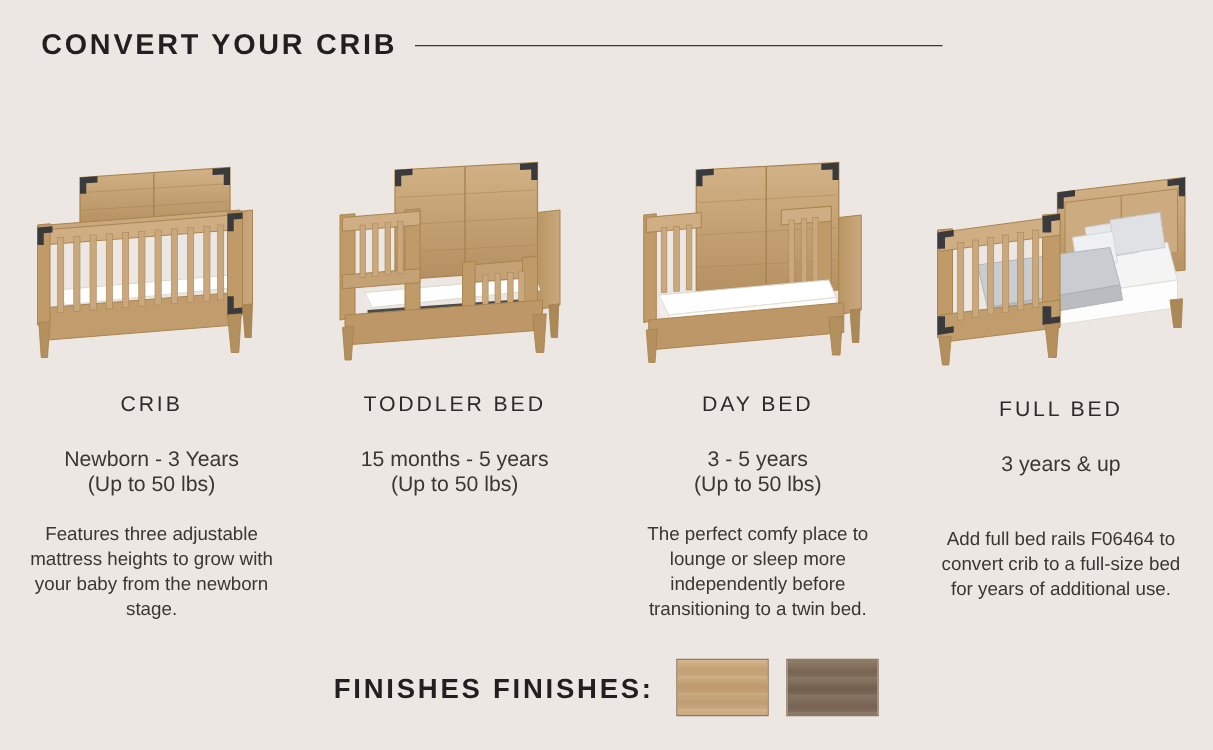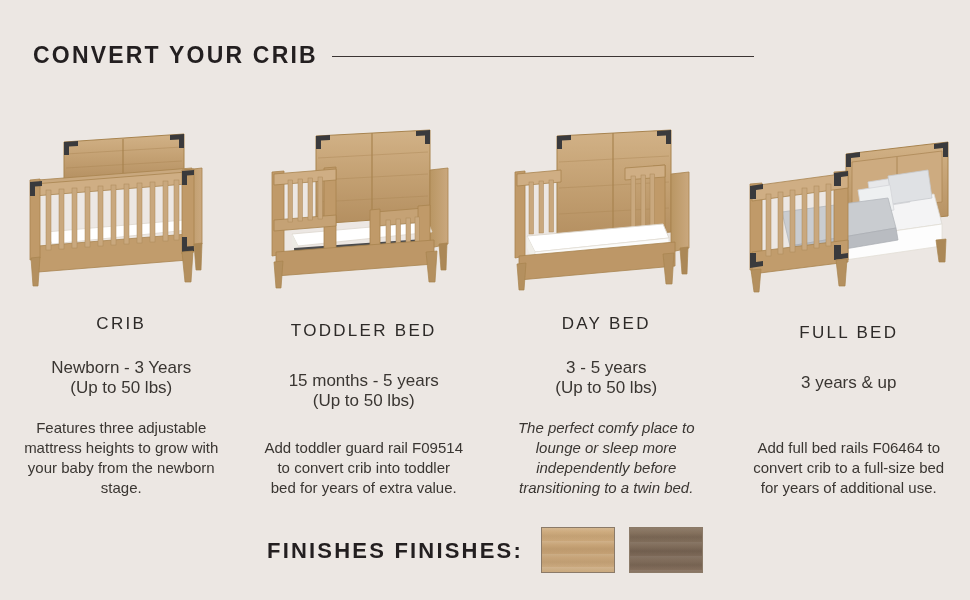--- a/index.html
+++ b/index.html
@@ -18,21 +18,21 @@
   .page {
     position: relative;
     width: 970px;
     height: 600px;
   }
 
   
   .header {
     position: absolute;
     left: 0;
-    top: 38px;
+    top: 18px;
     width: 787px;
     height: 34px;
     display: flex;
     align-items: center;
   }
   .header-title {
     margin-left: 33px;
     font-size: 23px;
     font-weight: bold;
     letter-spacing: 2.2px;
@@ -56,21 +56,20 @@
     left: 0;
     top: 118px;
     width: 970px;
     display: flex;
   }
   .col {
     width: 242.5px;
     display: flex;
     flex-direction: column;
     align-items: center;
-    justify-content: space-between;
   }
   .art {
     height: 178px;
     width: 232px;
     display: flex;
     align-items: flex-end;
     justify-content: center;
   }
   .art svg { display: block; }
 
@@ -97,21 +96,21 @@
 
   .desc {
     margin-top: 20px;
     text-align: center;
     font-size: 15px;
     line-height: 20px;
     color: #3a3632;
     width: 215px;
   }
   .col-2 .desc { width: 200px; }
-  .col-3 .desc { width: 218px; font-style: italic; }
+  .col-3 .desc { width: 218px; }
   .col-4 .desc { width: 212px; }
 
   
   .finishes {
     position: absolute;
     left: 0;
     top: 527px;
     width: 970px;
     display: flex;
     align-items: center;
@@ -285,21 +284,20 @@
           <polygon points="16,138 25,137 23,164 18,164" fill="#b4905f" stroke="#a8844f" stroke-width="0.7"></polygon>
           <polygon points="168,128 179,127 177,158 171,158" fill="#b4905f" stroke="#a8844f" stroke-width="0.7"></polygon>
           <polygon points="181,120 189,119 188,146 183,146" fill="#ab8857" stroke="#a8844f" stroke-width="0.7"></polygon>
         </svg>
       </div>
       <div class="col-title">TODDLER BED</div>
       <div class="age-block">
         <div>15 months - 5 years</div>
         <div>(Up to 50 lbs)</div>
       </div>
-      <div class="desc">Add toddler guard rail F09514 to convert crib into toddler bed for years of extra value.</div>
     </div>
 
     <div class="col col-3">
       <div class="art">
         <svg width="210" height="172" viewBox="0 0 210 172">
 
           <polygon points="56,12 170,6 170,108 56,116" fill="url(#woodA)" stroke="#a8844f" stroke-width="1"></polygon>
           <line x1="58" y1="38" x2="168" y2="32" stroke="#ab8755" stroke-width="0.8" opacity="0.55"></line>
           <line x1="58" y1="64" x2="168" y2="58" stroke="#ab8755" stroke-width="0.8" opacity="0.55"></line>
           <line x1="58" y1="90" x2="168" y2="84" stroke="#ab8755" stroke-width="0.8" opacity="0.55"></line>

